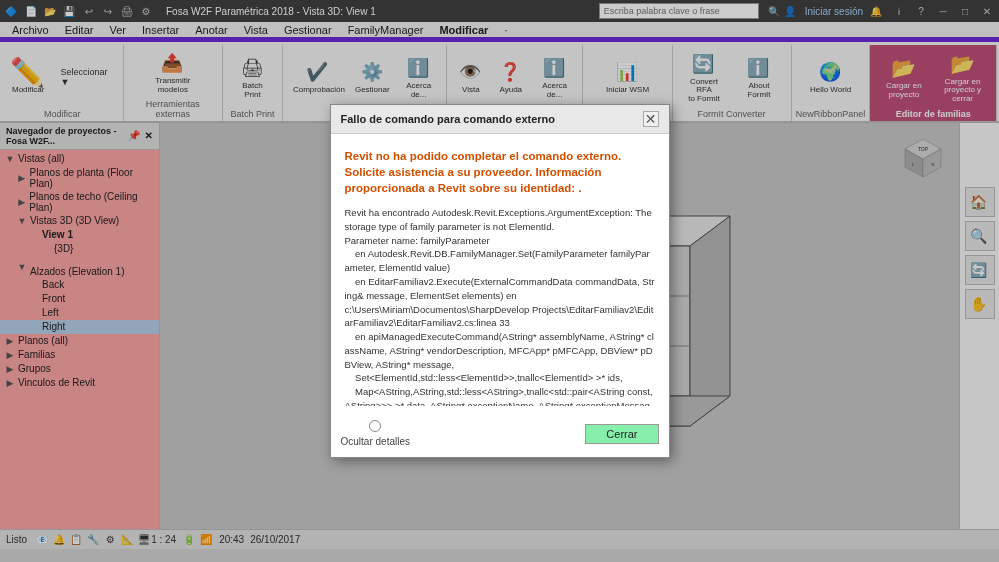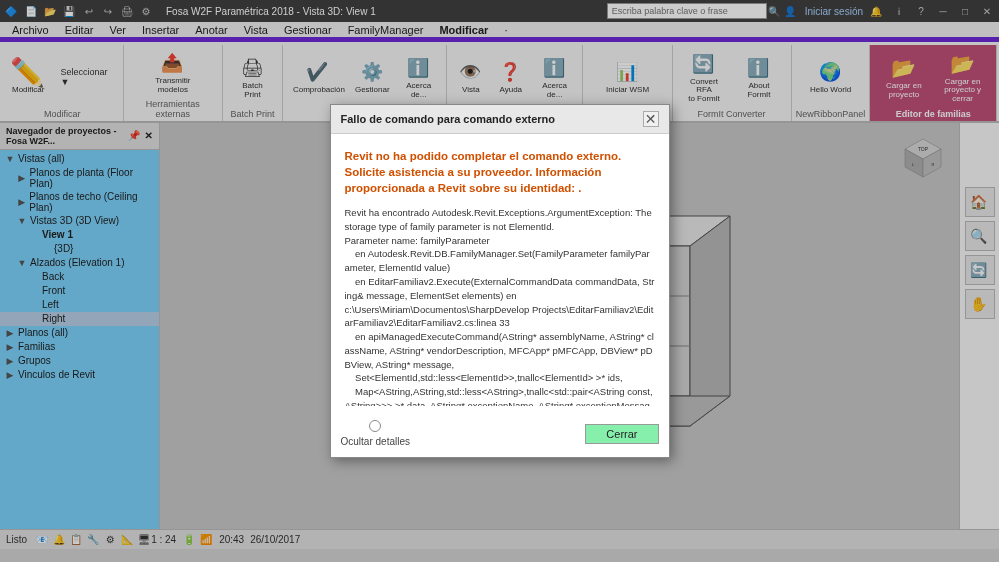--- a/index.html
+++ b/index.html
@@ -153,21 +153,21 @@
     
     .main-area {
       display: flex;
       height: calc(562px - 22px - 20px - 94px - 20px);
       
     }
 
     
     .project-nav {
       width: 160px;
-      background: #7dd3fc;
+      background: #fca5a5;
       border-right: 1px solid #bbb;
       display: flex;
       flex-direction: column;
       overflow: hidden;
     }
     .project-nav-header {
       background: #e0e0e0;
       padding: 3px 6px;
       font-size: 10px;
       font-weight: bold;
@@ -405,21 +405,21 @@
       <div class="top-bar-icon">📄</div>
       <div class="top-bar-icon">📂</div>
       <div class="top-bar-icon">💾</div>
       <div class="top-bar-icon">↩</div>
       <div class="top-bar-icon">↪</div>
       <div class="top-bar-icon">🖨</div>
       <div class="top-bar-icon">⚙</div>
     </div>
     <span style="margin-left:8px;">Fosa W2F Paramétrica 2018 - Vista 3D: View 1</span>
   </div>
-  <div style="display:flex;align-items:center;gap:0;">
+  <div style="display:flex;align-items:center;gap:8px;">
     <input class="search-box" type="text" style="font-size: 9px;" placeholder="Escriba palabra clave o frase">
     <div class="top-bar-icon">🔍</div>
   </div>
   <div class="top-bar-right">
     <div class="top-bar-icon">👤</div>
     <span style="cursor:pointer;color:#aad4ff;font-size:10px;">Iniciar sesión</span>
     <div class="top-bar-icon">🔔</div>
     <div class="top-bar-icon">ℹ</div>
     <div class="top-bar-icon">?</div>
     <div class="top-bar-icon">─</div>
@@ -596,21 +596,21 @@
         <div class="tree-item" style="padding-left: 28px;">
           <span class="tree-expand"></span>
           <span style="font-weight: bold; font-size: 10px;">View 1</span>
         </div>
         <div class="tree-item" style="padding-left: 40px;">
           <span class="tree-expand"></span>
           <span style="font-size: 10px;">{3D}</span>
         </div>
         <div class="tree-item" style="padding-left: 16px;">
           <span class="tree-expand">▼</span>
-          <span style="font-size: 10px;">Alzados (Elevation 1)</span>
+          <span style="font-size: 10px; margin-top: 9px;">Alzados (Elevation 1)</span>
         </div>
         <div class="tree-item" style="padding-left: 28px;">
           <span class="tree-expand"></span>
           <span style="font-size: 10px;">Back</span>
         </div>
         <div class="tree-item" style="padding-left: 28px;">
           <span class="tree-expand"></span>
           <span style="font-size: 10px;">Front</span>
         </div>
         <div class="tree-item" style="padding-left: 28px;">

